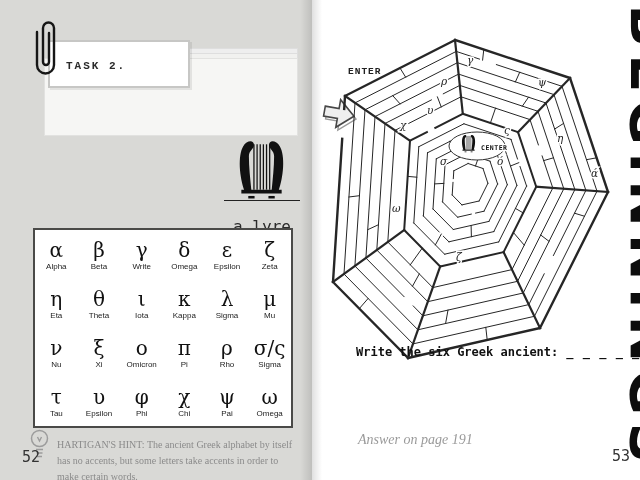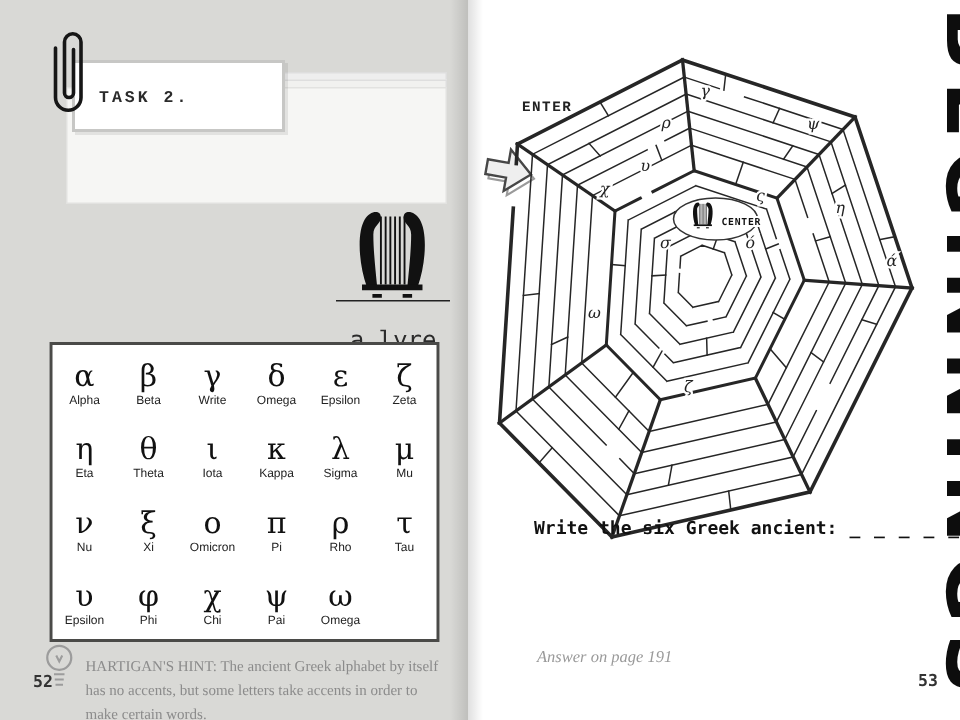--- a/index.html
+++ b/index.html
@@ -26,31 +26,31 @@
 
   #alphabet-box{left:33px;top:228px;width:256px;height:196px;background:#fff;
                 border:2px solid #4a4a48;}
   #alphabet-grid{display:grid;grid-template-columns:repeat(6,1fr);grid-template-rows:repeat(4,1fr);
                  width:100%;height:100%;align-items:center;}
   .acell{text-align:center;padding-top:2px;}
   .aletter{font-family:"DejaVu Serif",serif;font-size:20px;line-height:1;color:#111;}
   .aname{font-family:Liberation Sans, sans-serif;font-size:8px;color:#222;margin-top:2px;}
 
   #hint-text{left:57px;top:437px;width:242px;font-size:10px;line-height:1.6;color:#8b8b8b;}
-  .pagenum{font-size:11px;font-weight:700;color:#333;font-family:"DejaVu Sans Mono",monospace;}
+  .pagenum{font-size:15px;font-weight:400;color:#333;font-family:"DejaVu Sans Mono",monospace;}
   #page-num-left{left:22px;top:448px;}
   #page-num-right{left:612px;top:447px;}
 
   
   #enter-label{left:348px;top:66px;font-family:Liberation Mono, monospace;font-weight:700;
                font-size:9.5px;letter-spacing:1px;color:#222;}
   #write-line{left:356px;top:345px;font-family:"DejaVu Sans Mono",monospace;font-weight:700;
               font-size:12px;color:#111;white-space:nowrap;}
   #write-line .blanks{letter-spacing:1px;margin-left:8px;}
-  #answer-note{left:358px;top:432px;font-style:italic;font-size:11px;color:#9a9a9a;}
+  #answer-note{left:358px;top:432px;font-style:italic;font-size:14px;color:#9a9a9a;}
 
   #edge-title{left:650px;top:237px;transform:translate(-50%,-50%) rotate(90deg);
               font-family:"DejaVu Sans",sans-serif;font-weight:700;font-size:56px;
               letter-spacing:7px;color:#0d0d0d;white-space:nowrap;}
 
   
   .mletter{font-family:"DejaVu Serif",serif;font-style:italic;font-size:10.5px;fill:#222;
            paint-order:stroke;stroke:#fff;stroke-width:3px;}
   .mcenter{font-family:"DejaVu Sans Mono",monospace;font-weight:700;font-size:6.5px;fill:#111;
            paint-order:stroke;stroke:#fff;stroke-width:2.5px;letter-spacing:0.5px;}
@@ -150,20 +150,24 @@
           <div class="aletter">ο</div>
           <div class="aname">Omicron</div>
         </div>
         <div class="acell">
           <div class="aletter">π</div>
           <div class="aname">Pi</div>
         </div>
         <div class="acell">
           <div class="aletter">ρ</div>
           <div class="aname">Rho</div>
+        </div>
+        <div class="acell">
+          <div class="aletter">σ/ς</div>
+          <div class="aname">Sigma</div>
         </div>
         <div class="acell">
           <div class="aletter">τ</div>
           <div class="aname">Tau</div>
         </div>
         <div class="acell">
           <div class="aletter">υ</div>
           <div class="aname">Epsilon</div>
         </div>
         <div class="acell">

